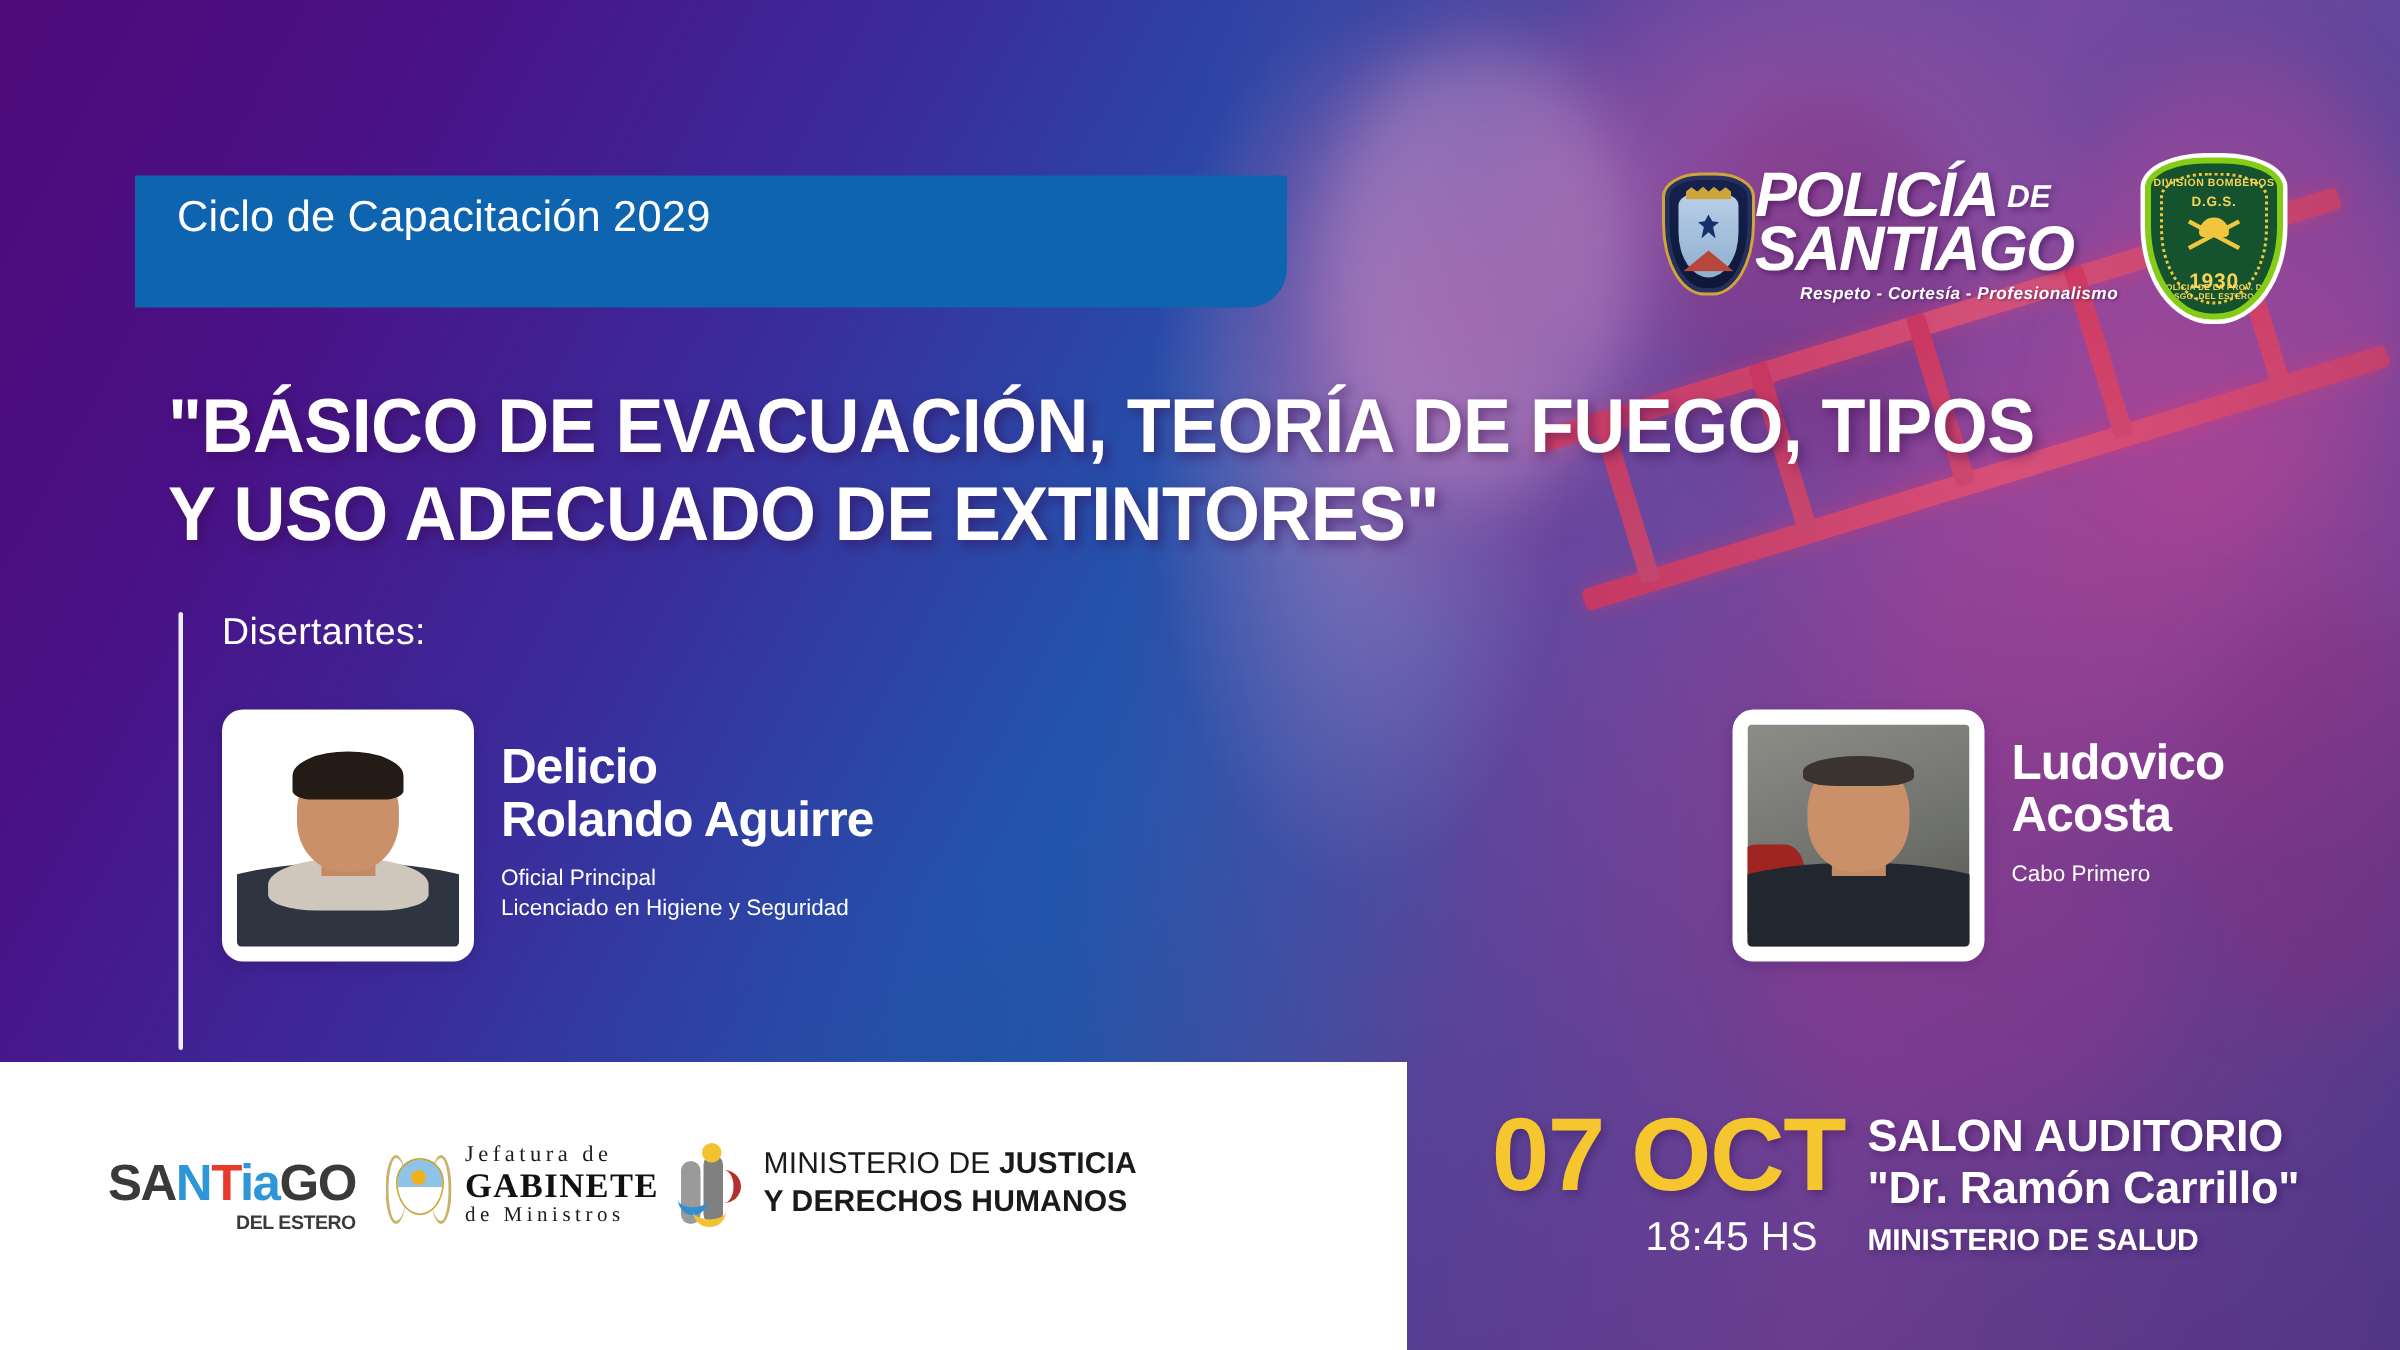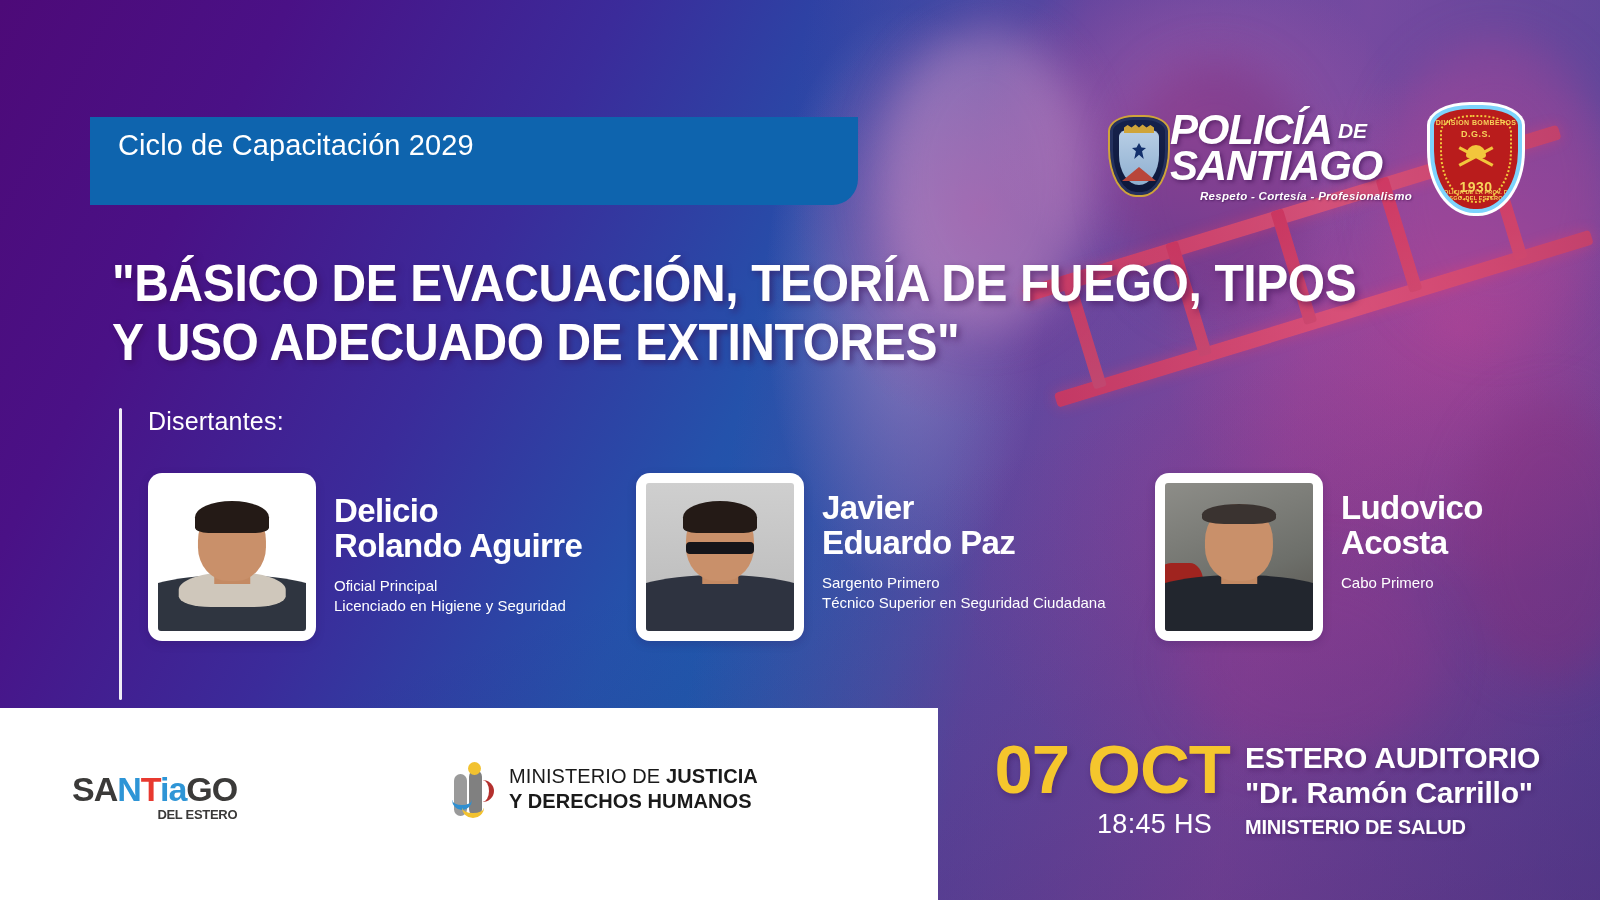--- a/index.html
+++ b/index.html
@@ -151,22 +151,22 @@
     color: #fff; font-size: 11.5px; font-style: italic; font-weight: 700;
     letter-spacing: .3px; margin-top: 5px; margin-left: 30px;
     text-shadow: 1px 1px 2px rgba(40,0,60,.5);
   }
   .bomberos-badge {
     position: absolute; left: 330px; top: 2px;
     width: 92px; height: 108px;
   }
   .bomberos-badge .shield {
     position: absolute; inset: 0;
-    background: #b91c1c;
-    border: 4px solid #7dd3fc;
+    background: #14532d;
+    border: 4px solid #84cc16;
     border-radius: 40px 40px 44px 44px / 20px 20px 62px 62px;
     box-shadow: 0 0 0 3px #fff;
     overflow: hidden;
   }
   .bomberos-badge .ring {
     position: absolute; inset: 6px;
     border: 2px dotted #f2c63c;
     border-radius: 36px 36px 40px 40px / 18px 18px 56px 56px;
   }
   .bomberos-badge .top-text, .bomberos-badge .dgs,
@@ -479,40 +479,20 @@
       </div>
     </div>
     <div class="info">
       <div class="name">Delicio</div>
       <div class="name">Rolando Aguirre</div>
       <div class="role">Oficial Principal</div>
       <div class="role" style="margin-top:0">Licenciado en Higiene y Seguridad</div>
     </div>
   </div>
 
-  <div class="speaker" id="sp2">
-    <div class="photo-card">
-      <div class="photo">
-        <div class="pr pr2">
-          <div class="bgwall"></div>
-          <div class="body"></div>
-          <div class="neck"></div>
-          <div class="head"></div>
-          <div class="hair"></div>
-          <div class="glasses"></div>
-        </div>
-      </div>
-    </div>
-    <div class="info">
-      <div class="name">Javier</div>
-      <div class="name">Eduardo Paz</div>
-      <div class="role">Sargento Primero</div>
-      <div class="role" style="margin-top:0">Técnico Superior en Seguridad Ciudadana</div>
-    </div>
-  </div>
 
   <div class="speaker" id="sp3">
     <div class="photo-card">
       <div class="photo">
         <div class="pr pr3">
           <div class="bgwall"></div>
           <div class="redthing"></div>
           <div class="body"></div>
           <div class="neck"></div>
           <div class="head"></div>
@@ -529,20 +509,33 @@
 
   <div class="footer-panel"></div>
 
   <div class="flogo" id="logo-santiago">
     <div class="santiago-word">
       <span class="c-dark">SA</span><span class="c-blue">N</span><span class="c-red">T</span><span class="c-cyan">i</span><span class="c-cyan">a</span><span class="c-dark">GO</span>
     </div>
     <div class="santiago-sub">DEL ESTERO</div>
   </div>
 
+  <div class="flogo" id="logo-gabinete">
+    <div class="arg-shield">
+      <div class="laurel-l"></div>
+      <div class="laurel-r"></div>
+      <div class="el"></div>
+      <div class="sun"></div>
+    </div>
+    <div class="gab-text">
+      <div class="l1">Jefatura de</div>
+      <div class="l2">GABINETE</div>
+      <div class="l3">de Ministros</div>
+    </div>
+  </div>
 
   <div class="flogo" id="logo-justicia">
     <div class="mj-mark">
       <div class="pill-grey"></div>
       <div class="pill-dark"></div>
       <div class="dot"></div>
       <div class="swoosh-b"></div>
       <div class="swoosh-r"></div>
       <div class="swoosh-y"></div>
     </div>
@@ -552,18 +545,18 @@
     </div>
   </div>
 
 
   <div class="date-block">
     <div class="date-big">07 OCT</div>
     <div class="date-time">18:45 HS</div>
   </div>
 
   <div class="venue-block">
-    <div class="v v1">ESTERO AUDITORIO</div>
+    <div class="v v1">SALON AUDITORIO</div>
     <div class="v v2">"Dr. Ramón Carrillo"</div>
     <div class="v v3">MINISTERIO DE SALUD</div>
   </div>
 
 </div>
 
 </body></html>

